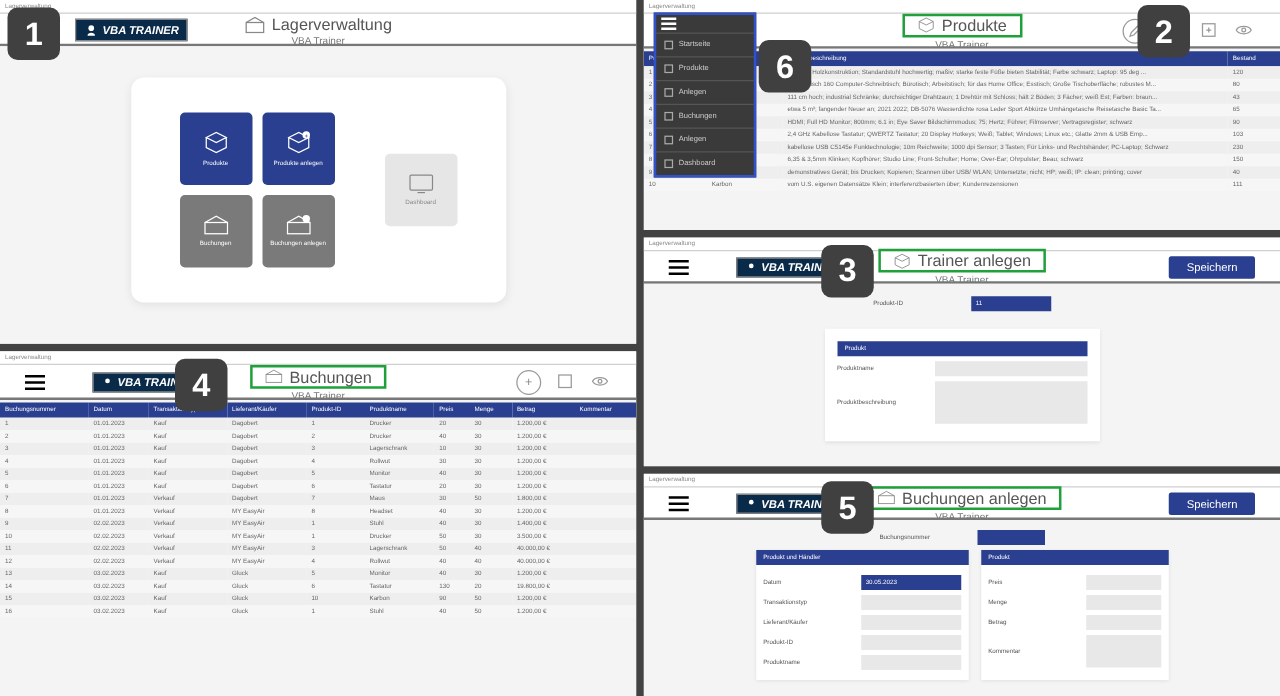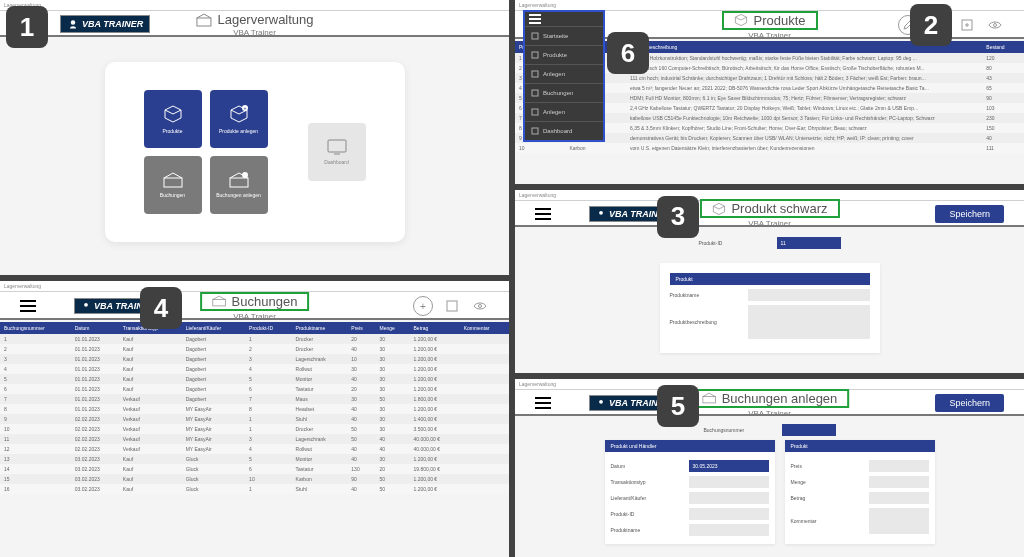--- a/index.html
+++ b/index.html
@@ -63,21 +63,21 @@
   .header-center {
     position: absolute; left: 50%; transform: translateX(-50%);
     text-align: center;
   }
   .header-title {
     font-size: 13px; color: #555; display: flex; align-items: center; justify-content: center; gap: 6px;
     border-top: 1px solid transparent;
   }
   .header-title.boxed { border: 2px solid #1fa03a; padding: 0 10px; }
   .header-sub { font-size: 8px; color: #777; margin-top: 1px; }
-  .header-right { margin-left: auto; display: flex; gap: 10px; align-items: center; }
+  .header-right { margin-left: auto; display: flex; gap: 10px; align-items: flex-start; }
   .icon-btn {
     width: 18px; height: 18px; border: 1px solid #999; border-radius: 50%;
     display: flex; align-items: center; justify-content: center; color: #888; font-size: 10px;
   }
   .icon-btn.square { border-radius: 3px; border: none; }
   .save-btn {
     background: #2a3f8f; color: #fff; font-size: 9px; padding: 4px 14px; border-radius: 2px;
   }
   .content-area { flex: 1; background: #f4f4f4; position: relative; overflow: hidden; }
   .card {
@@ -365,21 +365,21 @@
           <svg width="10" height="10" viewBox="0 0 16 16">
               <circle cx="8" cy="6" r="3" fill="#fff"></circle>
             </svg>
           <span>VBA TRAINER</span>
         </div>
         <div class="header-center">
           <div class="header-title boxed">
             <svg width="14" height="14" viewBox="0 0 20 20">
                 <path d="M2 6l8-4 8 4-8 4-8-4zm0 0v8l8 4 8-4V6" fill="none" stroke="#888"></path>
               </svg>
-            <span>Produkt schwarz</span>
+            <span>Trainer anlegen</span>
           </div>
           <div class="header-sub">VBA Trainer</div>
         </div>
         <div class="header-right">
           <div class="save-btn">Speichern</div>
         </div>
       </div>
       <div class="content-area" style="padding:6px 80px;">
         <div class="form-row" style="margin-bottom:6px; justify-content:center;">
           <span class="lbl">Produkt-ID</span>

